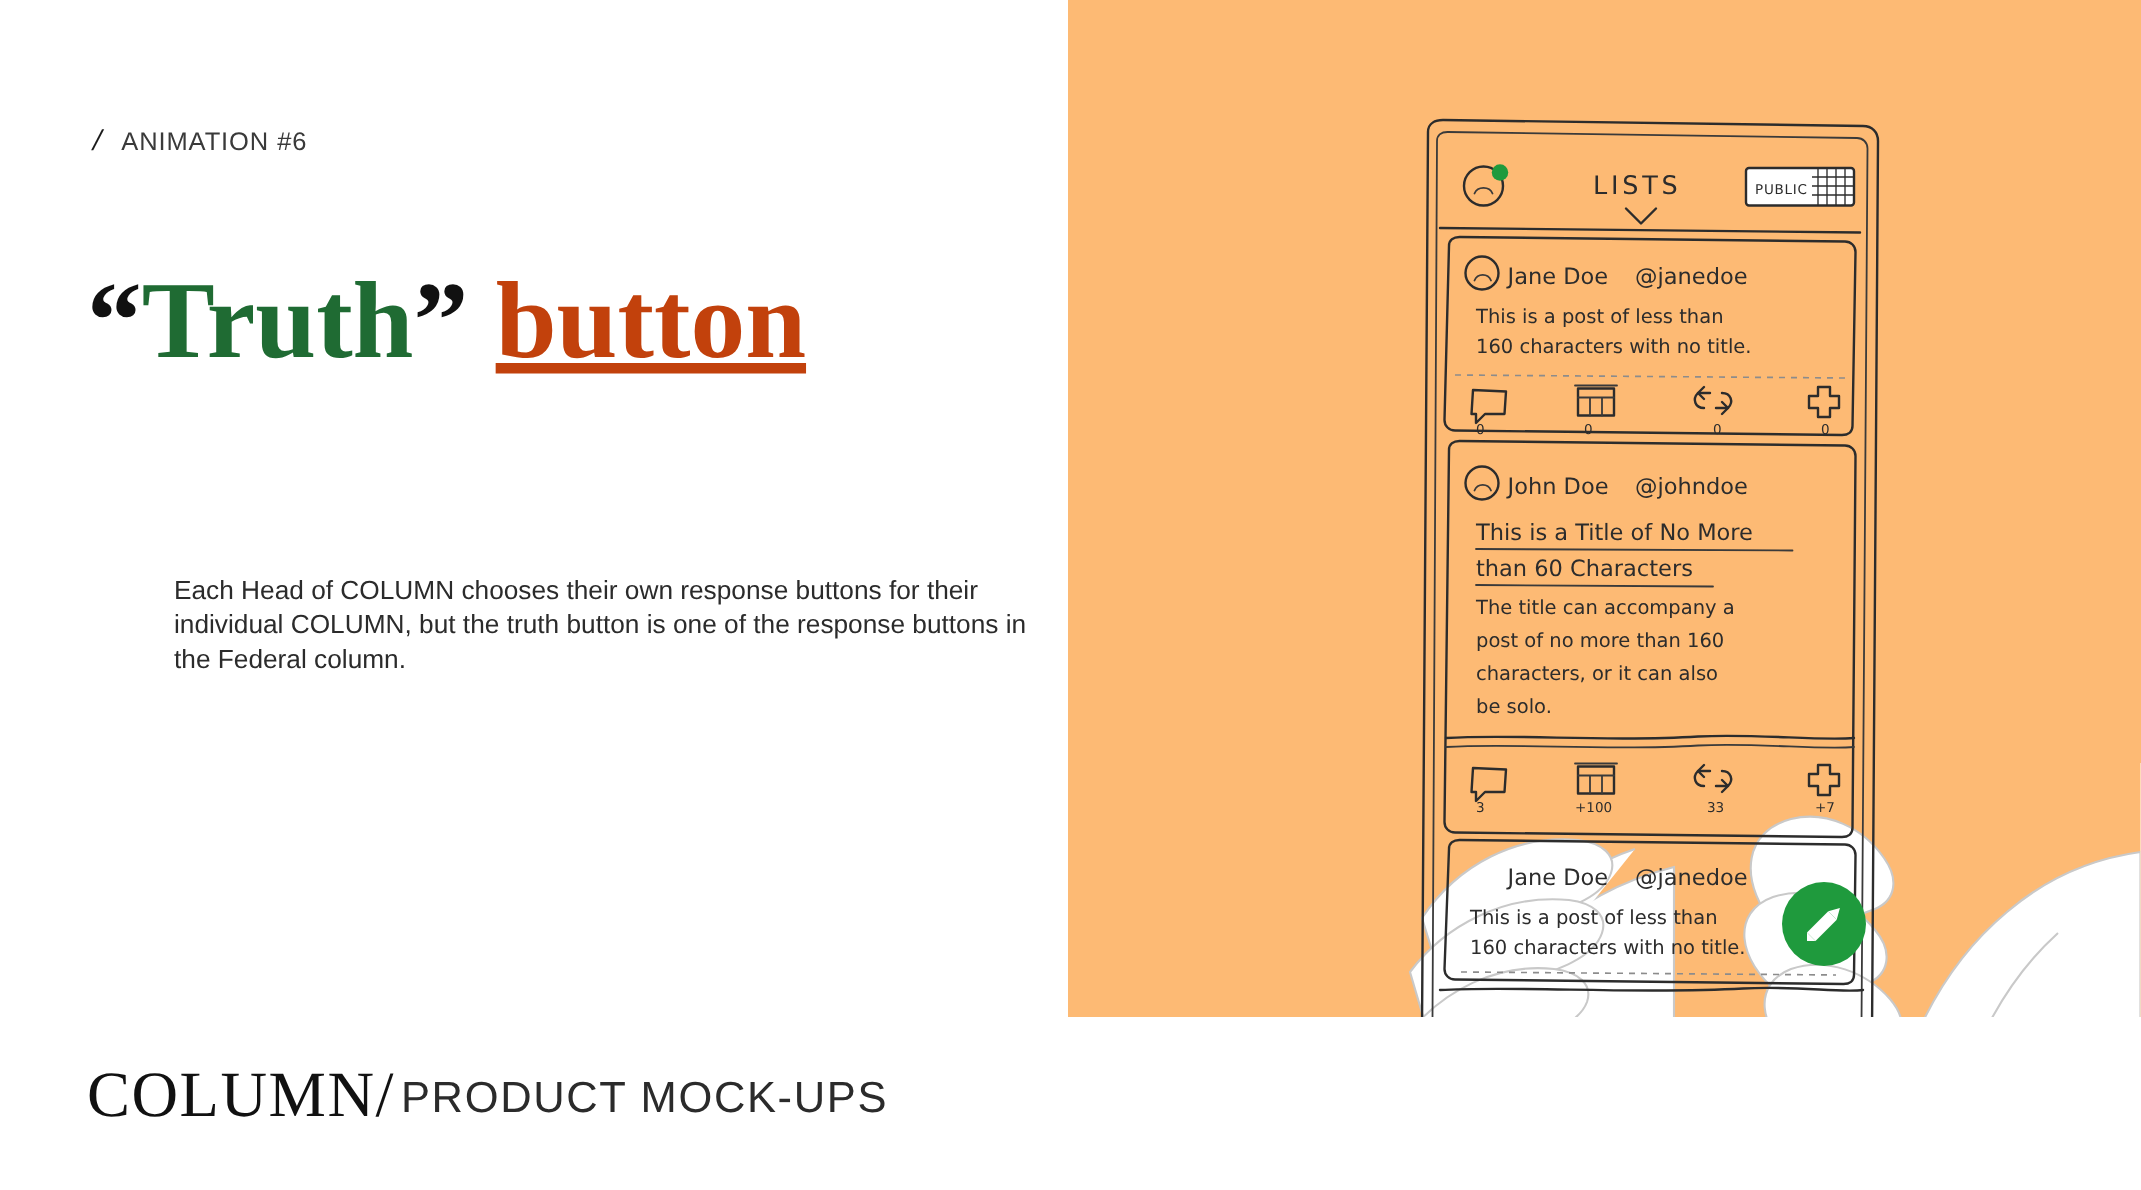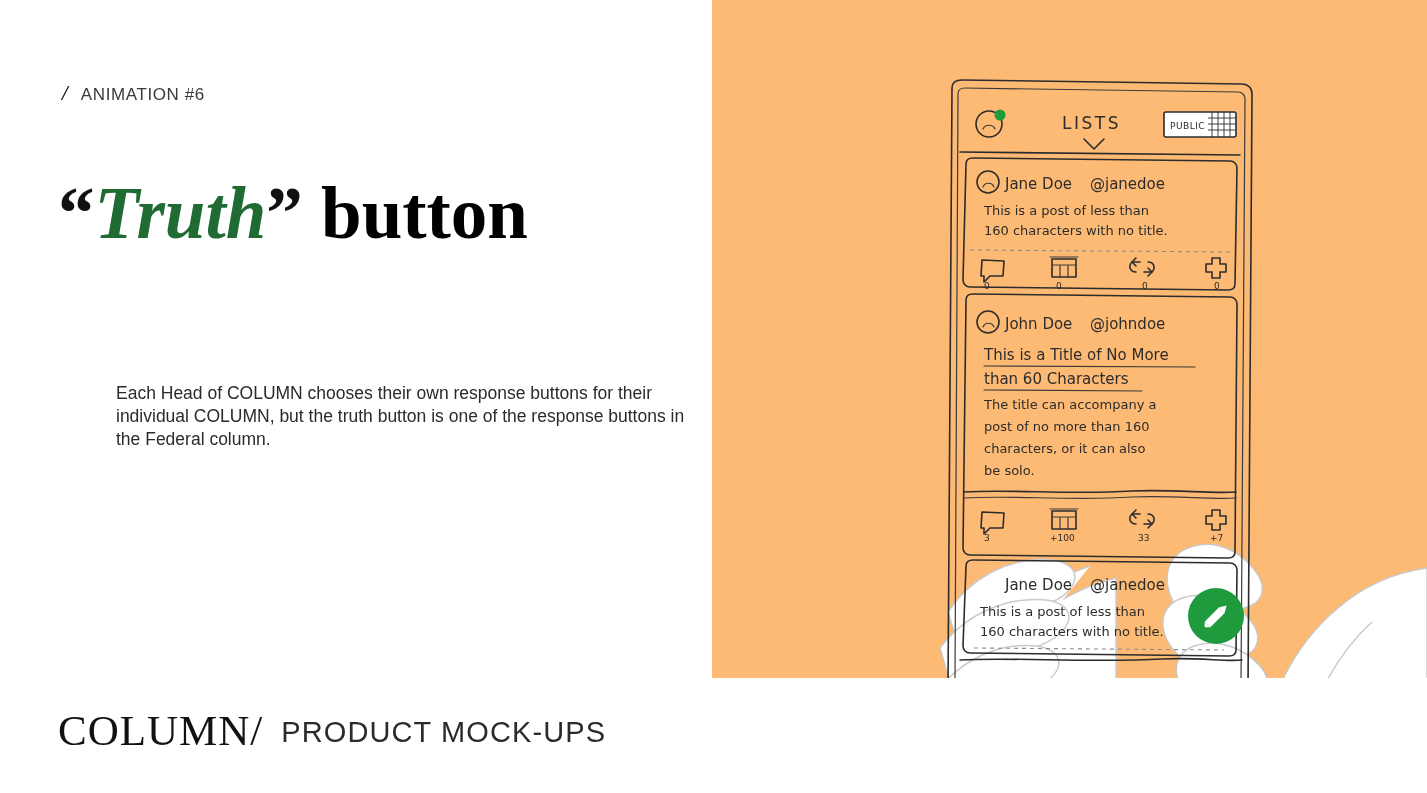--- a/index.html
+++ b/index.html
@@ -48,49 +48,49 @@
   .headline {
     position: absolute;
     left: 58px; top: 126px;
     font-family: "Liberation Serif", serif;
     font-size: 73px;
     line-height: 1.06;
     color: #111111;
     white-space: nowrap;
   }
   .headline .quoted {
-    font-style: italic;
     color: #1f6b33;
   }
   .headline .quote-mark {
     color: #111111;
     font-style: normal;
   }
   .headline .plain {
     font-weight: bold;
-    color: #000000;
+    color: #c2410c;
+    text-decoration: underline;
   }
 
   .body-copy {
     position: absolute;
     left: 76px;
     width: 585px;
     font-size: 17.5px;
     line-height: 1.34;
     color: #2b2b2b;
   }
   .body-copy.p1 { top: 248px; }
   .body-copy.p2 { top: 364px; margin-left: 40px; }
 
   .footer {
     position: absolute;
     left: 58px; bottom: 38px;
     display: flex;
     align-items: baseline;
-    gap: 18px;
+    gap: 4px;
   }
   .brand {
     font-family: "Liberation Serif", serif;
     font-size: 43px;
     letter-spacing: 1px;
     color: #111111;
   }
   .brand-slash {
     font-family: "Liberation Serif", serif;
     font-size: 43px;

